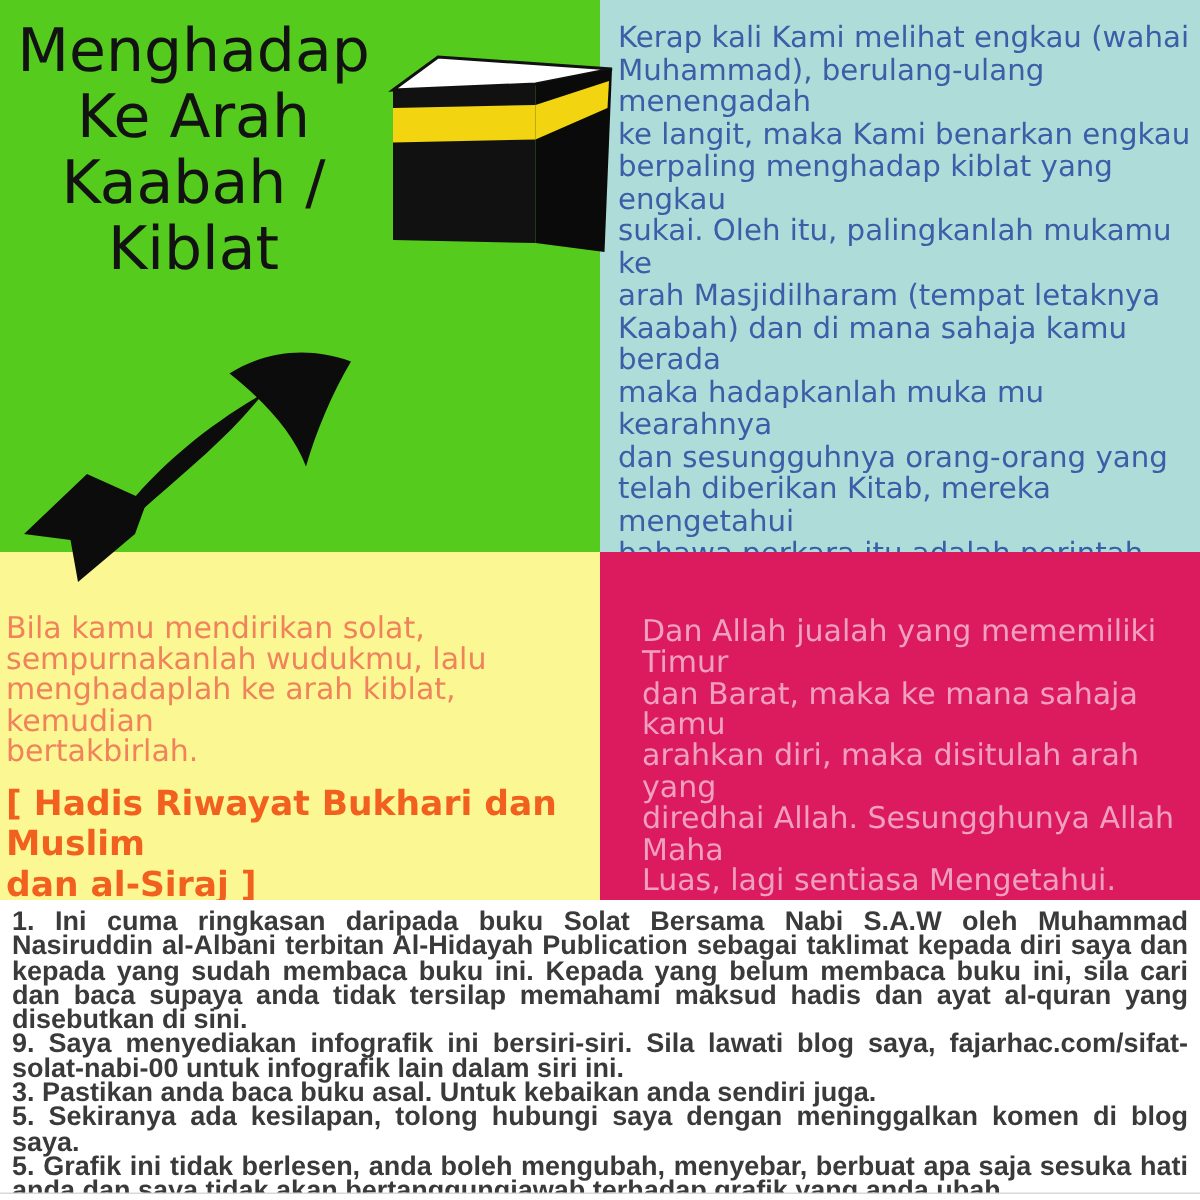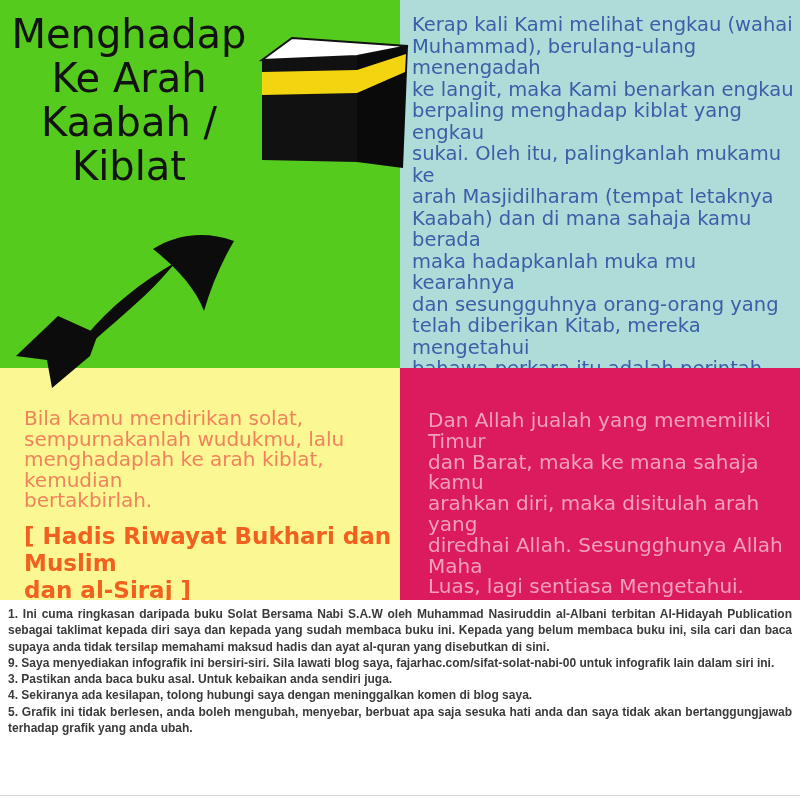--- a/index.html
+++ b/index.html
@@ -19,33 +19,33 @@
     font-size:40px; line-height:44px; font-weight:500; color:#121212;
   }
 
   .body-text { margin:0; white-space:pre-line; }
   .ref-text  { margin:0; white-space:pre-line; font-weight:bold; }
 
   .quad-tr { padding:14px 4px 0 12px; }
   .quad-tr .body-text { font-size:19.5px; line-height:21.5px; color:#3c5ea8; }
   .quad-tr .ref-text  { margin-top:16px; font-size:22px; color:#2e4b9b; }
 
-  .quad-bl { padding:40px 8px 0 24px; }
+  .quad-bl { padding:40px 8px 0 4px; }
   .quad-bl .body-text { font-size:20px; line-height:20.6px; color:#f0835c; }
   .quad-bl .ref-text  { margin-top:12px; font-size:23px; line-height:27px; color:#f2601f; }
 
   .quad-br { padding:42px 8px 0 28px; }
   .quad-br .body-text { font-size:20px; line-height:20.8px; color:#efa0bf; }
   .quad-br .ref-text  { margin-top:20px; font-size:23px; color:#f8d9e4; }
 
   .notes {
     position:absolute; left:0; top:600px; width:800px; height:196px;
     box-sizing:border-box; padding:6px 8px 0 8px; background:#ffffff;
     font-family:"Liberation Sans", sans-serif; font-weight:bold;
-    font-size:12px; line-height:16.3px; color:#3a3a3a; text-align:justify;
+    font-size:18px; line-height:16.3px; color:#3a3a3a; text-align:justify;
     overflow:hidden;
   }
   .notes p { margin:0; }
 
   .bottom-rule { position:absolute; left:0; top:795px; width:800px; height:1px; background:#d8d8d8; }
 
   .kaaba-svg { position:absolute; left:253px; top:28px; z-index:2; }
   .arrow-svg { position:absolute; left:8px;  top:228px; z-index:2; }
 </style>
 </head>
@@ -107,19 +107,19 @@
   <svg class="arrow-svg" width="236" height="172" viewBox="0 0 236 172" aria-hidden="true">
     <path fill="#0c0c0c" d="M226,13 C196,2 167,7 145,21 C168,39 188,61 196,83 C203,59 213,35 226,13 Z"></path>
     <path fill="#0c0c0c" d="M168,34 C133,54 102,79 78,108 L58,132 C64,130 72,126 80,118 C104,96 132,74 154,50 Z"></path>
     <path fill="#0c0c0c" d="M50,88 L90,106 L82,128 L44,160 L39,132 L8,128 Z"></path>
   </svg>
 
   <footer class="notes">
     <p>1. Ini cuma ringkasan daripada buku Solat Bersama Nabi S.A.W oleh Muhammad Nasiruddin al-Albani terbitan Al-Hidayah Publication sebagai taklimat kepada diri saya dan kepada yang sudah membaca buku ini. Kepada yang belum membaca buku ini, sila cari dan baca supaya anda tidak tersilap memahami maksud hadis dan ayat al-quran yang disebutkan di sini.</p>
     <p>9. Saya menyediakan infografik ini bersiri-siri. Sila lawati blog saya, fajarhac.com/sifat-solat-nabi-00 untuk infografik lain dalam siri ini.</p>
     <p>3. Pastikan anda baca buku asal. Untuk kebaikan anda sendiri juga.</p>
-    <p>4. Sekiranya ada kesilapan, tolong hubungi saya dengan meninggalkan komen di blog saya.</p>
+    <p>5. Sekiranya ada kesilapan, tolong hubungi saya dengan meninggalkan komen di blog saya.</p>
     <p>5. Grafik ini tidak berlesen, anda boleh mengubah, menyebar, berbuat apa saja sesuka hati anda dan saya tidak akan bertanggungjawab terhadap grafik yang anda ubah.</p>
   </footer>
 
   <div class="bottom-rule"></div>
 
 </div>
 
 </body></html>

